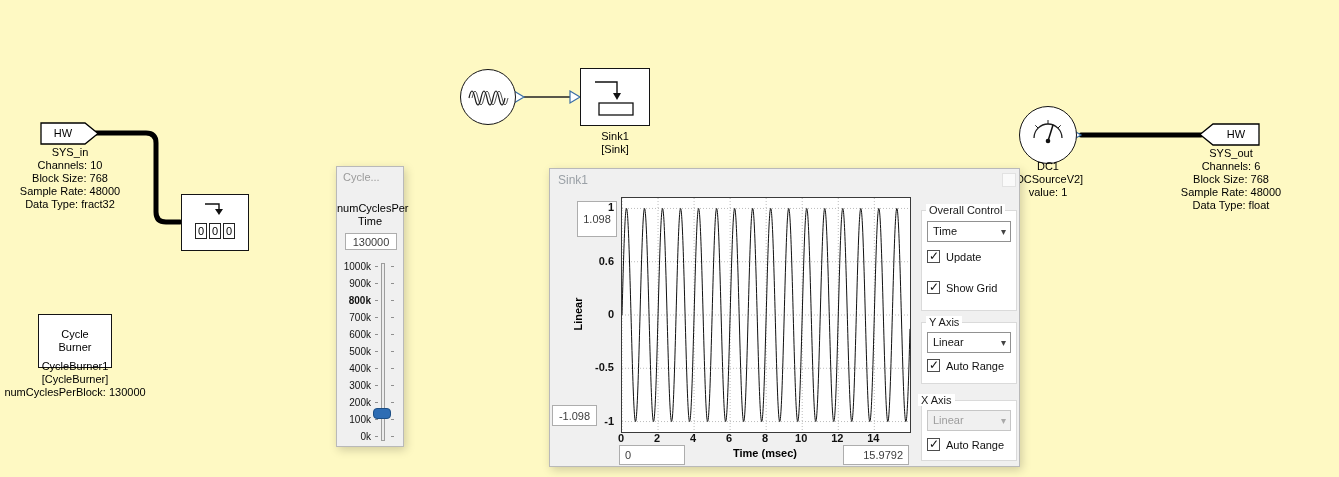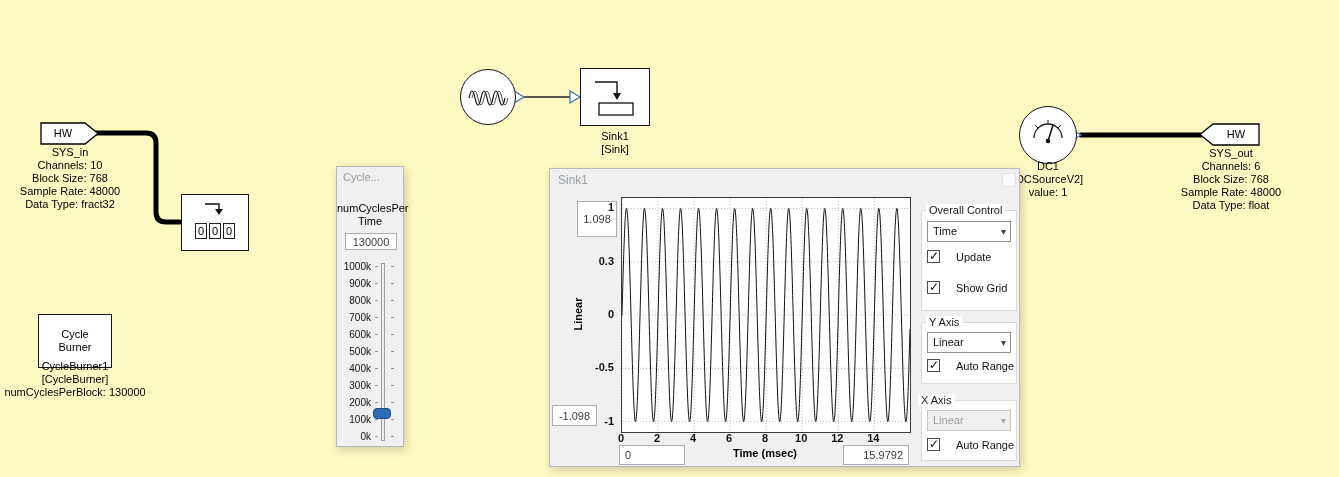--- a/index.html
+++ b/index.html
@@ -52,21 +52,21 @@
           font-weight:bold;transform:rotate(-90deg);}
 
   
   .group{position:absolute;background:#fff;border:1px solid #dadada;box-sizing:border-box;}
   .group-label{position:absolute;font-size:11px;background:#fff;padding:0 3px;color:#1c1c1c;white-space:nowrap;}
   .dd{position:absolute;background:#fff;border:1px solid #919191;font-size:11px;line-height:19px;
       padding-left:5px;width:84px;height:21px;box-sizing:border-box;color:#111;}
   .dd::after{content:"▾";position:absolute;right:4px;top:0;color:#444;font-size:10px;line-height:19px;}
   .dd.disabled{background:#f0f0f0;color:#9d9d9d;border-color:#c6c6c6;}
   .dd.disabled::after{color:#a9a9a9;}
-  .cbrow{position:absolute;display:flex;align-items:center;gap:16px;font-size:11px;color:#111;}
+  .cbrow{position:absolute;display:flex;align-items:center;gap:6px;font-size:11px;color:#111;}
   .cb{width:13px;height:13px;box-sizing:border-box;background:#fff;border:1px solid #4d4d4d;position:relative;flex:0 0 13px;}
   .cb.checked::after{content:"✓";position:absolute;left:1px;top:-2px;font-size:12px;color:#111;}
 </style>
 </head>
 <body>
 
 <div id="screen">
 
   <svg class="abs" style="left:0;top:0;" width="1339" height="477">
     <path d="M96,133 L146,133 Q156,133 156,143 L156,212 Q156,222 166,222 L180,222" fill="none" stroke="#000" stroke-width="5" stroke-linecap="round"></path>
@@ -170,21 +170,21 @@
     <div class="param-line" style="top:48px;">Time</div>
     <div class="vbox" style="left:8px;top:66px;width:52px;height:17px;">130000</div>
     <div class="slider-track"></div>
     <div id="slider-ticks">
         <div class="stick-label" style="top: 94px;">1000k</div>
         <div class="stick-mark left" style="top: 99px;"></div>
         <div class="stick-mark right" style="top: 99px;"></div>
         <div class="stick-label" style="top: 111px;">900k</div>
         <div class="stick-mark left" style="top: 116px;"></div>
         <div class="stick-mark right" style="top: 116px;"></div>
-        <div class="stick-label" style="top: 128px;">800k</div>
+        <div class="stick-label" style="top: 128px; font-weight: bold;">800k</div>
         <div class="stick-mark left" style="top: 133px;"></div>
         <div class="stick-mark right" style="top: 133px;"></div>
         <div class="stick-label" style="top: 145px;">700k</div>
         <div class="stick-mark left" style="top: 150px;"></div>
         <div class="stick-mark right" style="top: 150px;"></div>
         <div class="stick-label" style="top: 162px;">600k</div>
         <div class="stick-mark left" style="top: 167px;"></div>
         <div class="stick-mark right" style="top: 167px;"></div>
         <div class="stick-label" style="top: 179px;">500k</div>
         <div class="stick-mark left" style="top: 184px;"></div>
@@ -229,21 +229,21 @@
         <line x1="0" x2="288" y1="10.442622950819679" y2="10.442622950819679" class="gridline"></line>
         <line x1="0" x2="288" y1="63.721311475409834" y2="63.721311475409834" class="gridline"></line>
         <line x1="0" x2="288" y1="117" y2="117" class="gridline"></line>
         <line x1="0" x2="288" y1="170.27868852459017" y2="170.27868852459017" class="gridline"></line>
         <line x1="0" x2="288" y1="223.5573770491803" y2="223.5573770491803" class="gridline"></line>
         <polyline points="0.00,117.00 0.19,109.87 0.38,102.78 0.58,95.75 0.77,88.81 0.96,82.00 1.15,75.35 1.34,68.88 1.54,62.63 1.73,56.62 1.92,50.88 2.11,45.44 2.30,40.32 2.50,35.55 2.69,31.13 2.88,27.11 3.07,23.48 3.26,20.27 3.46,17.50 3.65,15.17 3.84,13.30 4.03,11.89 4.22,10.96 4.42,10.49 4.61,10.51 4.80,11.00 4.99,11.97 5.18,13.41 5.38,15.31 5.57,17.66 5.76,20.47 5.95,23.70 6.14,27.35 6.34,31.40 6.53,35.84 6.72,40.64 6.91,45.78 7.10,51.24 7.30,57.00 7.49,63.02 7.68,69.29 7.87,75.77 8.06,82.43 8.26,89.25 8.45,96.19 8.64,103.23 8.83,110.33 9.02,117.46 9.22,124.58 9.41,131.67 9.60,138.70 9.79,145.63 9.98,152.43 10.18,159.07 10.37,165.53 10.56,171.76 10.75,177.75 10.94,183.47 11.14,188.89 11.33,193.99 11.52,198.75 11.71,203.14 11.90,207.14 12.10,210.74 12.29,213.92 12.48,216.66 12.67,218.96 12.86,220.80 13.06,222.18 13.25,223.09 13.44,223.52 13.63,223.47 13.82,222.95 14.02,221.95 14.21,220.49 14.40,218.56 14.59,216.17 14.78,213.34 14.98,210.08 15.17,206.40 15.36,202.32 15.55,197.86 15.74,193.04 15.94,187.88 16.13,182.40 16.32,176.62 16.51,170.58 16.70,164.30 16.90,157.81 17.09,151.14 17.28,144.31 17.47,137.36 17.66,130.32 17.86,123.22 18.05,116.09 18.24,108.96 18.43,101.87 18.62,94.85 18.82,87.93 19.01,81.14 19.20,74.51 19.39,68.07 19.58,61.85 19.78,55.87 19.97,50.17 20.16,44.77 20.35,39.69 20.54,34.96 20.74,30.60 20.93,26.62 21.12,23.05 21.31,19.89 21.50,17.18 21.70,14.91 21.89,13.09 22.08,11.75 22.27,10.87 22.46,10.47 22.66,10.55 22.85,11.10 23.04,12.13 23.23,13.62 23.42,15.58 23.62,18.00 23.81,20.86 24.00,24.14 24.19,27.85 24.38,31.95 24.58,36.44 24.77,41.28 24.96,46.46 25.15,51.96 25.34,57.76 25.54,63.81 25.73,70.11 25.92,76.61 26.11,83.30 26.30,90.13 26.50,97.09 26.69,104.14 26.88,111.24 27.07,118.37 27.26,125.49 27.46,132.58 27.65,139.59 27.84,146.51 28.03,153.29 28.22,159.91 28.42,166.34 28.61,172.54 28.80,178.50 28.99,184.18 29.18,189.56 29.38,194.62 29.57,199.33 29.76,203.67 29.95,207.62 30.14,211.17 30.34,214.29 30.53,216.98 30.72,219.22 30.91,221.01 31.10,222.32 31.30,223.17 31.49,223.54 31.68,223.43 31.87,222.85 32.06,221.79 32.26,220.26 32.45,218.28 32.64,215.83 32.83,212.95 33.02,209.63 33.22,205.90 33.41,201.77 33.60,197.27 33.79,192.40 33.98,187.19 34.18,181.67 34.37,175.87 34.56,169.79 34.75,163.48 34.94,156.97 35.14,150.27 35.33,143.43 35.52,136.46 35.71,129.41 35.90,122.30 36.10,115.17 36.29,108.05 36.48,100.97 36.67,93.96 36.86,87.05 37.06,80.28 37.25,73.67 37.44,67.26 37.63,61.07 37.82,55.13 38.02,49.46 38.21,44.10 38.40,39.07 38.59,34.38 38.78,30.07 38.98,26.14 39.17,22.62 39.36,19.52 39.55,16.86 39.74,14.65 39.94,12.90 40.13,11.61 40.32,10.79 40.51,10.45 40.70,10.59 40.90,11.20 41.09,12.29 41.28,13.85 41.47,15.87 41.66,18.34 41.86,21.25 42.05,24.59 42.24,28.35 42.43,32.50 42.62,37.04 42.82,41.92 43.01,47.15 43.20,52.69 43.39,58.52 43.58,64.60 43.78,70.93 43.97,77.46 44.16,84.16 44.35,91.02 44.54,97.99 44.74,105.04 44.93,112.15 45.12,119.28 45.31,126.40 45.50,133.48 45.70,140.48 45.89,147.38 46.08,154.15 46.27,160.74 46.46,167.14 46.66,173.32 46.85,179.24 47.04,184.89 47.23,190.23 47.42,195.24 47.62,199.91 47.81,204.20 48.00,208.10 48.19,211.59 48.38,214.66 48.58,217.29 48.77,219.48 48.96,221.20 49.15,222.46 49.34,223.24 49.54,223.55 49.73,223.38 49.92,222.74 50.11,221.62 50.30,220.04 50.50,217.99 50.69,215.49 50.88,212.55 51.07,209.18 51.26,205.40 51.46,201.22 51.65,196.66 51.84,191.75 52.03,186.50 52.22,180.95 52.42,175.10 52.61,169.00 52.80,162.66 52.99,156.12 53.18,149.40 53.38,142.54 53.57,135.56 53.76,128.50 53.95,121.39 54.14,114.26 54.34,107.14 54.53,100.07 54.72,93.07 54.91,86.18 55.10,79.43 55.30,72.84 55.49,66.45 55.68,60.29 55.87,54.39 56.06,48.76 56.26,43.44 56.45,38.45 56.64,33.81 56.83,29.54 57.02,25.67 57.22,22.20 57.41,19.16 57.60,16.55 57.79,14.40 57.98,12.70 58.18,11.48 58.37,10.72 58.56,10.44 58.75,10.64 58.94,11.32 59.14,12.47 59.33,14.08 59.52,16.16 59.71,18.69 59.90,21.66 60.10,25.05 60.29,28.86 60.48,33.06 60.67,37.64 60.86,42.58 61.06,47.84 61.25,53.42 61.44,59.28 61.63,65.40 61.82,71.75 62.02,78.31 62.21,85.03 62.40,91.90 62.59,98.89 62.78,105.95 62.98,113.06 63.17,120.19 63.36,127.31 63.55,134.38 63.74,141.37 63.94,148.26 64.13,155.00 64.32,161.57 64.51,167.95 64.70,174.09 64.90,179.98 65.09,185.59 65.28,190.89 65.47,195.86 65.66,200.48 65.86,204.72 66.05,208.57 66.24,212.01 66.43,215.02 66.62,217.60 66.82,219.72 67.01,221.39 67.20,222.58 67.39,223.31 67.58,223.56 67.78,223.33 67.97,222.62 68.16,221.44 68.35,219.80 68.54,217.69 68.74,215.14 68.93,212.14 69.12,208.72 69.31,204.88 69.50,200.65 69.70,196.05 69.89,191.10 70.08,185.81 70.27,180.21 70.46,174.33 70.66,168.20 70.85,161.83 71.04,155.27 71.23,148.53 71.42,141.65 71.62,134.66 71.81,127.60 72.00,120.48 72.19,113.35 72.38,106.24 72.58,99.17 72.77,92.18 72.96,85.31 73.15,78.57 73.34,72.01 73.54,65.65 73.73,59.52 73.92,53.65 74.11,48.06 74.30,42.78 74.50,37.83 74.69,33.24 74.88,29.02 75.07,25.20 75.26,21.79 75.46,18.80 75.65,16.25 75.84,14.16 76.03,12.52 76.22,11.35 76.42,10.66 76.61,10.44 76.80,10.70 76.99,11.44 77.18,12.65 77.38,14.32 77.57,16.46 77.76,19.04 77.95,22.07 78.14,25.52 78.34,29.38 78.53,33.63 78.72,38.25 78.91,43.23 79.10,48.54 79.30,54.15 79.49,60.05 79.68,66.20 79.87,72.58 80.06,79.16 80.26,85.90 80.45,92.79 80.64,99.79 80.83,106.86 81.02,113.98 81.22,121.11 81.41,128.22 81.60,135.28 81.79,142.26 81.98,149.13 82.18,155.85 82.37,162.40 82.56,168.75 82.75,174.86 82.94,180.72 83.14,186.29 83.33,191.55 83.52,196.47 83.71,201.04 83.90,205.23 84.10,209.03 84.29,212.42 84.48,215.38 84.67,217.90 84.86,219.96 85.06,221.57 85.25,222.70 85.44,223.37 85.63,223.55 85.82,223.26 86.02,222.50 86.21,221.26 86.40,219.55 86.59,217.39 86.78,214.78 86.98,211.72 87.17,208.25 87.36,204.36 87.55,200.09 87.74,195.44 87.94,190.44 88.13,185.11 88.32,179.48 88.51,173.56 88.70,167.40 88.90,161.00 89.09,154.42 89.28,147.66 89.47,140.76 89.66,133.76 89.86,126.69 90.05,119.57 90.24,112.44 90.43,105.33 90.62,98.27 90.82,91.30 91.01,84.44 91.20,77.72 91.39,71.19 91.58,64.85 91.78,58.76 91.97,52.92 92.16,47.37 92.35,42.13 92.54,37.23 92.74,32.68 92.93,28.51 93.12,24.74 93.31,21.38 93.50,18.45 93.70,15.96 93.89,13.92 94.08,12.35 94.27,11.24 94.46,10.61 94.66,10.45 94.85,10.77 95.04,11.57 95.23,12.83 95.42,14.57 95.62,16.76 95.81,19.41 96.00,22.49 96.19,25.99 96.38,29.90 96.58,34.20 96.77,38.87 96.96,43.89 97.15,49.24 97.34,54.89 97.54,60.82 97.73,67.01 97.92,73.41 98.11,80.01 98.30,86.78 98.50,93.68 98.69,100.69 98.88,107.77 99.07,114.89 99.26,122.02 99.46,129.13 99.65,136.18 99.84,143.15 100.03,150.00 100.22,156.70 100.42,163.22 100.61,169.54 100.80,175.63 100.99,181.45 101.18,186.98 101.38,192.20 101.57,197.08 101.76,201.60 101.95,205.74 102.14,209.49 102.34,212.82 102.53,215.72 102.72,218.19 102.91,220.19 103.10,221.74 103.30,222.82 103.49,223.42 103.68,223.54 103.87,223.19 104.06,222.37 104.26,221.07 104.45,219.30 104.64,217.08 104.83,214.41 105.02,211.30 105.22,207.77 105.41,203.84 105.60,199.51 105.79,194.82 105.98,189.77 106.18,184.41 106.37,178.74 106.56,172.79 106.75,166.59 106.94,160.17 107.14,153.56 107.33,146.78 107.52,139.87 107.71,132.86 107.90,125.78 108.10,118.66 108.29,111.53 108.48,104.42 108.67,97.37 108.86,90.41 109.06,83.57 109.25,76.88 109.44,70.36 109.63,64.06 109.82,57.99 110.02,52.19 110.21,46.68 110.40,41.48 110.59,36.62 110.78,32.12 110.98,28.01 111.17,24.29 111.36,20.98 111.55,18.10 111.74,15.67 111.94,13.69 112.13,12.18 112.32,11.13 112.51,10.56 112.70,10.46 112.90,10.85 113.09,11.70 113.28,13.03 113.47,14.83 113.66,17.08 113.86,19.78 114.05,22.91 114.24,26.47 114.43,30.43 114.62,34.78 114.82,39.49 115.01,44.56 115.20,49.95 115.39,55.64 115.58,61.60 115.78,67.81 115.97,74.25 116.16,80.87 116.35,87.66 116.54,94.57 116.74,101.59 116.93,108.68 117.12,115.80 117.31,122.93 117.50,130.03 117.70,137.08 117.89,144.03 118.08,150.86 118.27,157.55 118.46,164.05 118.66,170.33 118.85,176.39 119.04,182.17 119.23,187.66 119.42,192.84 119.62,197.68 119.81,202.15 120.00,206.24 120.19,209.94 120.38,213.22 120.58,216.06 120.77,218.47 120.96,220.42 121.15,221.90 121.34,222.92 121.54,223.46 121.73,223.53 121.92,223.11 122.11,222.23 122.30,220.87 122.50,219.04 122.69,216.76 122.88,214.04 123.07,210.87 123.26,207.29 123.46,203.30 123.65,198.93 123.84,194.19 124.03,189.11 124.22,183.70 124.42,177.99 124.61,172.01 124.80,165.78 124.99,159.34 125.18,152.70 125.38,145.91 125.57,138.98 125.76,131.96 125.95,124.87 126.14,117.74 126.34,110.62 126.53,103.52 126.72,96.48 126.91,89.53 127.10,82.70 127.30,76.03 127.49,69.55 127.68,63.27 127.87,57.24 128.06,51.47 128.26,46.00 128.45,40.84 128.64,36.03 128.83,31.58 129.02,27.51 129.22,23.84 129.41,20.59 129.60,17.77 129.79,15.39 129.98,13.47 130.18,12.02 130.37,11.03 130.56,10.52 130.75,10.49 130.94,10.93 131.14,11.85 131.33,13.23 131.52,15.09 131.71,17.40 131.90,20.15 132.10,23.34 132.29,26.95 132.48,30.96 132.67,35.36 132.86,40.12 133.06,45.23 133.25,50.66 133.44,56.39 133.63,62.38 133.82,68.62 134.02,75.08 134.21,81.73 134.40,88.53 134.59,95.47 134.78,102.49 134.98,109.59 135.17,116.71 135.36,123.84 135.55,130.94 135.74,137.97 135.94,144.91 136.13,151.73 136.32,158.39 136.51,164.86 136.70,171.12 136.90,177.14 137.09,182.89 137.28,188.34 137.47,193.48 137.66,198.27 137.86,202.70 138.05,206.74 138.24,210.38 138.43,213.61 138.62,216.40 138.82,218.74 139.01,220.63 139.20,222.06 139.39,223.01 139.58,223.50 139.78,223.50 139.97,223.03 140.16,222.08 140.35,220.66 140.54,218.78 140.74,216.44 140.93,213.66 141.12,210.44 141.31,206.80 141.50,202.77 141.70,198.34 141.89,193.56 142.08,188.43 142.27,182.98 142.46,177.24 142.66,171.22 142.85,164.97 143.04,158.50 143.23,151.84 143.42,145.03 143.62,138.09 143.81,131.05 144.00,123.96 144.19,116.83 144.38,109.70 144.58,102.61 144.77,95.58 144.96,88.65 145.15,81.84 145.34,75.19 145.54,68.73 145.73,62.48 145.92,56.48 146.11,50.75 146.30,45.32 146.50,40.21 146.69,35.44 146.88,31.03 147.07,27.01 147.26,23.40 147.46,20.20 147.65,17.44 147.84,15.12 148.03,13.26 148.22,11.87 148.42,10.94 148.61,10.49 148.80,10.52 148.99,11.02 149.18,12.00 149.38,13.45 149.57,15.36 149.76,17.73 149.95,20.54 150.14,23.78 150.34,27.44 150.53,31.51 150.72,35.95 150.91,40.76 151.10,45.91 151.30,51.38 151.49,57.14 151.68,63.17 151.87,69.44 152.06,75.92 152.26,82.59 152.45,89.41 152.64,96.36 152.83,103.40 153.02,110.50 153.22,117.63 153.41,124.75 153.60,131.84 153.79,138.87 153.98,145.79 154.18,152.59 154.37,159.23 154.56,165.68 154.75,171.91 154.94,177.89 155.14,183.60 155.33,189.02 155.52,194.11 155.71,198.86 155.90,203.24 156.10,207.23 156.29,210.82 156.48,213.99 156.67,216.72 156.86,219.01 157.06,220.84 157.25,222.21 157.44,223.10 157.63,223.52 157.82,223.47 158.02,222.93 158.21,221.92 158.40,220.45 158.59,218.50 158.78,216.11 158.98,213.27 159.17,210.00 159.36,206.31 159.55,202.22 159.74,197.75 159.94,192.92 160.13,187.75 160.32,182.26 160.51,176.48 160.70,170.44 160.90,164.15 161.09,157.65 161.28,150.98 161.47,144.14 161.66,137.19 161.86,130.15 162.05,123.05 162.24,115.92 162.43,108.79 162.62,101.71 162.82,94.69 163.01,87.77 163.20,80.98 163.39,74.35 163.58,67.92 163.78,61.70 163.97,55.73 164.16,50.04 164.35,44.65 164.54,39.58 164.74,34.85 164.93,30.50 165.12,26.53 165.31,22.97 165.50,19.82 165.70,17.12 165.89,14.86 166.08,13.06 166.27,11.72 166.46,10.86 166.66,10.47 166.85,10.55 167.04,11.12 167.23,12.16 167.42,13.67 167.62,15.64 167.81,18.06 168.00,20.93 168.19,24.23 168.38,27.94 168.58,32.05 168.77,36.55 168.96,41.40 169.15,46.59 169.34,52.10 169.54,57.90 169.73,63.96 169.92,70.26 170.11,76.77 170.30,83.46 170.50,90.30 170.69,97.26 170.88,104.30 171.07,111.41 171.26,118.54 171.46,125.66 171.65,132.74 171.84,139.76 172.03,146.67 172.22,153.45 172.42,160.06 172.61,166.49 172.80,172.69 172.99,178.64 173.18,184.31 173.38,189.69 173.57,194.74 173.76,199.44 173.95,203.77 174.14,207.71 174.34,211.25 174.53,214.36 174.72,217.04 174.91,219.27 175.10,221.04 175.30,222.35 175.49,223.18 175.68,223.54 175.87,223.42 176.06,222.83 176.26,221.76 176.45,220.22 176.64,218.22 176.83,215.77 177.02,212.87 177.22,209.55 177.41,205.81 177.60,201.67 177.79,197.15 177.98,192.28 178.18,187.07 178.37,181.54 178.56,175.72 178.75,169.65 178.94,163.33 179.14,156.81 179.33,150.11 179.52,143.26 179.71,136.30 179.90,129.24 180.10,122.14 180.29,115.01 180.48,107.88 180.67,100.80 180.86,93.80 181.06,86.89 181.25,80.12 181.44,73.52 181.63,67.11 181.82,60.92 182.02,54.99 182.21,49.33 182.40,43.98 182.59,38.95 182.78,34.27 182.98,29.97 183.17,26.05 183.36,22.54 183.55,19.45 183.74,16.80 183.94,14.60 184.13,12.86 184.32,11.58 184.51,10.78 184.70,10.45 184.90,10.60 185.09,11.23 185.28,12.32 185.47,13.89 185.66,15.92 185.86,18.40 186.05,21.33 186.24,24.68 186.43,28.44 186.62,32.61 186.82,37.15 187.01,42.05 187.20,47.28 187.39,52.82 187.58,58.66 187.78,64.75 187.97,71.08 188.16,77.61 188.35,84.32 188.54,91.18 188.74,98.15 188.93,105.21 189.12,112.32 189.31,119.45 189.50,126.57 189.70,133.65 189.89,140.65 190.08,147.55 190.27,154.30 190.46,160.90 190.66,167.29 190.85,173.46 191.04,179.38 191.23,185.02 191.42,190.35 191.62,195.36 191.81,200.01 192.00,204.30 192.19,208.19 192.38,211.67 192.58,214.73 192.77,217.35 192.96,219.52 193.15,221.24 193.34,222.48 193.54,223.26 193.73,223.55 193.92,223.37 194.11,222.72 194.30,221.59 194.50,219.99 194.69,217.93 194.88,215.42 195.07,212.47 195.26,209.09 195.46,205.30 195.65,201.11 195.84,196.55 196.03,191.63 196.22,186.38 196.42,180.81 196.61,174.96 196.80,168.85 196.99,162.51 197.18,155.96 197.38,149.24 197.57,142.38 197.76,135.40 197.95,128.34 198.14,121.22 198.34,114.09 198.53,106.98 198.72,99.90 198.91,92.91 199.10,86.02 199.30,79.27 199.49,72.69 199.68,66.31 199.87,60.15 200.06,54.25 200.26,48.63 200.45,43.32 200.64,38.33 200.83,33.70 201.02,29.44 201.22,25.58 201.41,22.12 201.60,19.09 201.79,16.50 201.98,14.35 202.18,12.67 202.37,11.45 202.56,10.71 202.75,10.44 202.94,10.65 203.14,11.34 203.33,12.50 203.52,14.13 203.71,16.21 203.90,18.75 204.10,21.73 204.29,25.14 204.48,28.96 204.67,33.17 204.86,37.75 205.06,42.70 205.25,47.97 205.44,53.56 205.63,59.42 205.82,65.55 206.02,71.91 206.21,78.46 206.40,85.19 206.59,92.07 206.78,99.05 206.98,106.12 207.17,113.23 207.36,120.36 207.55,127.48 207.74,134.55 207.94,141.54 208.13,148.42 208.32,155.16 208.51,161.73 208.70,168.10 208.90,174.24 209.09,180.12 209.28,185.72 209.47,191.01 209.66,195.97 209.86,200.58 210.05,204.82 210.24,208.66 210.43,212.09 210.62,215.09 210.82,217.65 211.01,219.77 211.20,221.42 211.39,222.61 211.58,223.32 211.78,223.56 211.97,223.32 212.16,222.60 212.35,221.41 212.54,219.75 212.74,217.64 212.93,215.07 213.12,212.06 213.31,208.63 213.50,204.79 213.70,200.55 213.89,195.94 214.08,190.98 214.27,185.68 214.46,180.08 214.66,174.19 214.85,168.05 215.04,161.68 215.23,155.11 215.42,148.37 215.62,141.49 215.81,134.50 216.00,127.43 216.19,120.31 216.38,113.18 216.58,106.07 216.77,99.00 216.96,92.02 217.15,85.15 217.34,78.42 217.54,71.86 217.73,65.50 217.92,59.38 218.11,53.51 218.30,47.93 218.50,42.66 218.69,37.72 218.88,33.14 219.07,28.93 219.26,25.11 219.46,21.71 219.65,18.73 219.84,16.20 220.03,14.11 220.22,12.49 220.42,11.33 220.61,10.65 220.80,10.44 220.99,10.71 221.18,11.46 221.38,12.68 221.57,14.37 221.76,16.51 221.95,19.11 222.14,22.14 222.34,25.60 222.53,29.47 222.72,33.73 222.91,38.37 223.10,43.35 223.30,48.67 223.49,54.29 223.68,60.19 223.87,66.35 224.06,72.73 224.26,79.32 224.45,86.07 224.64,92.96 224.83,99.95 225.02,107.03 225.22,114.14 225.41,121.28 225.60,128.39 225.79,135.45 225.98,142.43 226.18,149.29 226.37,156.01 226.56,162.55 226.75,168.89 226.94,175.00 227.14,180.85 227.33,186.41 227.52,191.67 227.71,196.58 227.90,201.14 228.10,205.33 228.29,209.12 228.48,212.49 228.67,215.44 228.86,217.95 229.06,220.01 229.25,221.60 229.44,222.73 229.63,223.38 229.82,223.55 230.02,223.25 230.21,222.47 230.40,221.23 230.59,219.51 230.78,217.33 230.98,214.71 231.17,211.65 231.36,208.16 231.55,204.27 231.74,199.98 231.94,195.32 232.13,190.32 232.32,184.98 232.51,179.34 232.70,173.42 232.90,167.25 233.09,160.85 233.28,154.26 233.47,147.50 233.66,140.60 233.86,133.60 234.05,126.52 234.24,119.40 234.43,112.27 234.62,105.16 234.82,98.10 235.01,91.13 235.20,84.28 235.39,77.57 235.58,71.03 235.78,64.71 235.97,58.61 236.16,52.78 236.35,47.24 236.54,42.01 236.74,37.11 236.93,32.58 237.12,28.42 237.31,24.65 237.50,21.30 237.70,18.38 237.89,15.90 238.08,13.88 238.27,12.31 238.46,11.22 238.66,10.60 238.85,10.45 239.04,10.78 239.23,11.59 239.42,12.87 239.62,14.62 239.81,16.82 240.00,19.47 240.19,22.56 240.38,26.08 240.58,30.00 240.77,34.31 240.96,38.99 241.15,44.02 241.34,49.37 241.54,55.03 241.73,60.97 241.92,67.16 242.11,73.57 242.30,80.17 242.50,86.94 242.69,93.85 242.88,100.85 243.07,107.94 243.26,115.06 243.46,122.19 243.65,129.29 243.84,136.35 244.03,143.31 244.22,150.16 244.42,156.86 244.61,163.38 244.80,169.69 244.99,175.77 245.18,181.58 245.38,187.10 245.57,192.31 245.76,197.19 245.95,201.70 246.14,205.84 246.34,209.57 246.53,212.90 246.72,215.79 246.91,218.24 247.10,220.24 247.30,221.77 247.49,222.84 247.68,223.43 247.87,223.54 248.06,223.18 248.26,222.34 248.45,221.03 248.64,219.26 248.83,217.02 249.02,214.34 249.22,211.22 249.41,207.68 249.60,203.74 249.79,199.40 249.98,194.70 250.18,189.65 250.37,184.27 250.56,178.60 250.75,172.64 250.94,166.44 251.14,160.02 251.33,153.40 251.52,146.62 251.71,139.71 251.90,132.69 252.10,125.61 252.29,118.49 252.48,111.36 252.67,104.25 252.86,97.21 253.06,90.25 253.25,83.41 253.44,76.72 253.63,70.21 253.82,63.91 254.02,57.85 254.21,52.06 254.40,46.55 254.59,41.36 254.78,36.51 254.98,32.02 255.17,27.91 255.36,24.20 255.55,20.91 255.74,18.04 255.94,15.62 256.13,13.65 256.32,12.15 256.51,11.11 256.70,10.55 256.90,10.47 257.09,10.86 257.28,11.73 257.47,13.07 257.66,14.87 257.86,17.14 258.05,19.85 258.24,22.99 258.43,26.56 258.62,30.53 258.82,34.89 259.01,39.61 259.20,44.68 259.39,50.08 259.58,55.78 259.78,61.75 259.97,67.96 260.16,74.40 260.35,81.03 260.54,87.82 260.74,94.74 260.93,101.76 261.12,108.85 261.31,115.97 261.50,123.10 261.70,130.20 261.89,137.24 262.08,144.19 262.27,151.02 262.46,157.70 262.66,164.20 262.85,170.48 263.04,176.53 263.23,182.30 263.42,187.79 263.62,192.96 263.81,197.79 264.00,202.25 264.19,206.34 264.38,210.02 264.58,213.29 264.77,216.13 264.96,218.52 265.15,220.46 265.34,221.93 265.54,222.94 265.73,223.47 265.92,223.52 266.11,223.10 266.30,222.20 266.50,220.83 266.69,219.00 266.88,216.70 267.07,213.97 267.26,210.79 267.46,207.20 267.65,203.21 267.84,198.82 268.03,194.07 268.22,188.98 268.42,183.56 268.61,177.85 268.80,171.86 268.99,165.63 269.18,159.18 269.38,152.54 269.57,145.74 269.76,138.82 269.95,131.79 270.14,124.70 270.34,117.57 270.53,110.45 270.72,103.35 270.91,96.31 271.10,89.36 271.30,82.54 271.49,75.88 271.68,69.39 271.87,63.12 272.06,57.10 272.26,51.34 272.45,45.87 272.64,40.72 272.83,35.92 273.02,31.47 273.22,27.41 273.41,23.76 273.60,20.52 273.79,17.71 273.98,15.34 274.18,13.43 274.37,11.99 274.56,11.01 274.75,10.51 274.94,10.49 275.14,10.95 275.33,11.87 275.52,13.27 275.71,15.14 275.90,17.46 276.10,20.22 276.29,23.42 276.48,27.04 276.67,31.06 276.86,35.47 277.06,40.24 277.25,45.36 277.44,50.79 277.63,56.53 277.82,62.53 278.02,68.78 278.21,75.24 278.40,81.89 278.59,88.70 278.78,95.63 278.98,102.66 279.17,109.76 279.36,116.88 279.55,124.01 279.74,131.11 279.94,138.14 280.13,145.08 280.32,151.89 280.51,158.54 280.70,165.01 280.90,171.27 281.09,177.28 281.28,183.02 281.47,188.47 281.66,193.60 281.86,198.38 282.05,202.80 282.24,206.83 282.43,210.46 282.62,213.68 282.82,216.46 283.01,218.79 283.20,220.67 283.39,222.09 283.58,223.03 283.78,223.50 283.97,223.49 284.16,223.01 284.35,222.05 284.54,220.62 284.74,218.73 284.93,216.38 285.12,213.58 285.31,210.36 285.50,206.71 285.70,202.67 285.89,198.24 286.08,193.44 286.27,188.31 286.46,182.85 286.66,177.10 286.85,171.08 287.04,164.82 287.23,158.34 287.42,151.68 287.62,144.86 287.81,137.92 288.00,130.89 " class="sigline"></polyline>
       </svg>
 
     <div id="y-ticks" class="abs" style="left:44px;top:28px;width:24px;height:234px;">
         <div class="ytick" style="top: 10.4426px;">1</div>
-        <div class="ytick" style="top: 63.7213px;">0.3</div>
+        <div class="ytick" style="top: 63.7213px;">0.6</div>
         <div class="ytick" style="top: 117px;">0</div>
         <div class="ytick" style="top: 170.279px;">-0.5</div>
         <div class="ytick" style="top: 223.557px;">-1</div>
       </div>
     <div id="x-ticks" class="abs" style="left:71px;top:263px;width:288px;height:12px;">
         <div class="xtick" style="left: 0px;">0</div>
         <div class="xtick" style="left: 36.0469px;">2</div>
         <div class="xtick" style="left: 72.0937px;">4</div>
         <div class="xtick" style="left: 108.141px;">6</div>
         <div class="xtick" style="left: 144.187px;">8</div>

